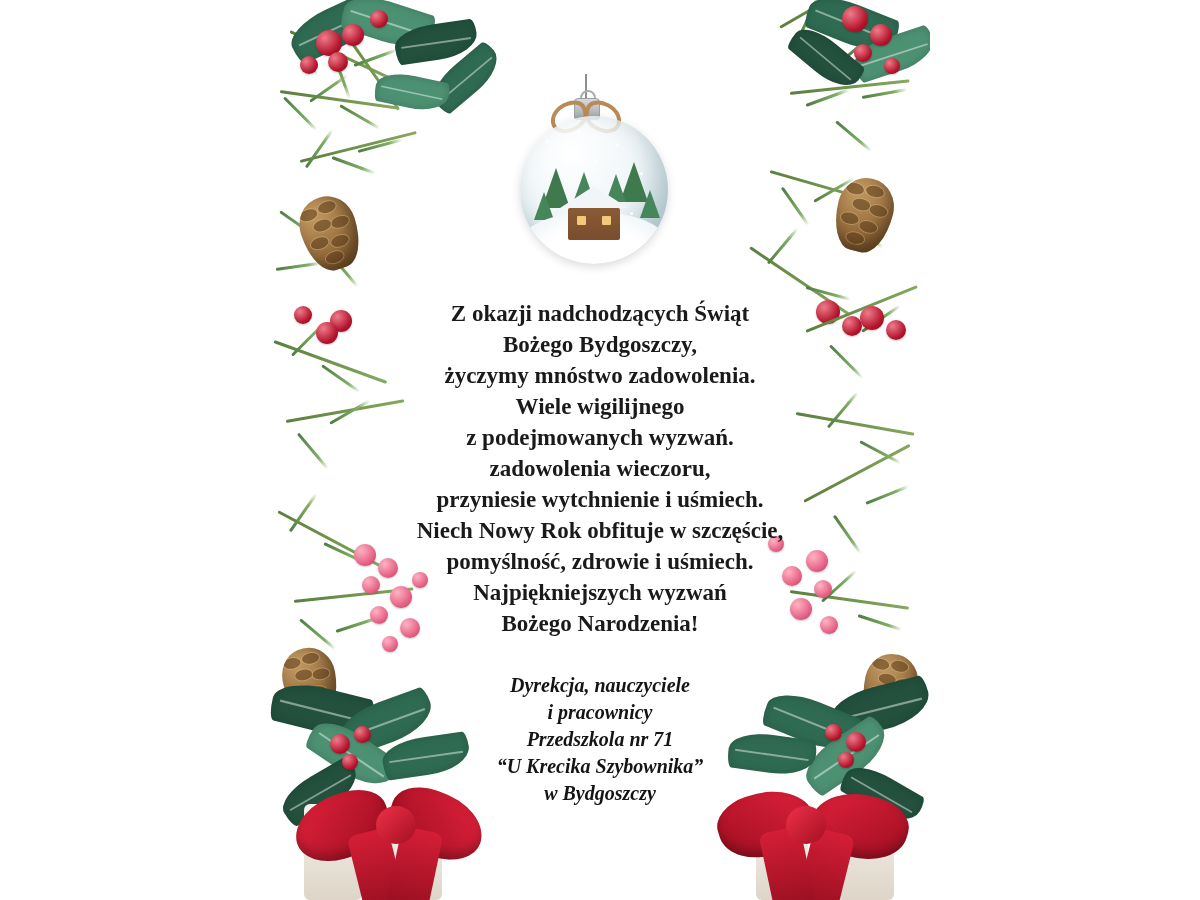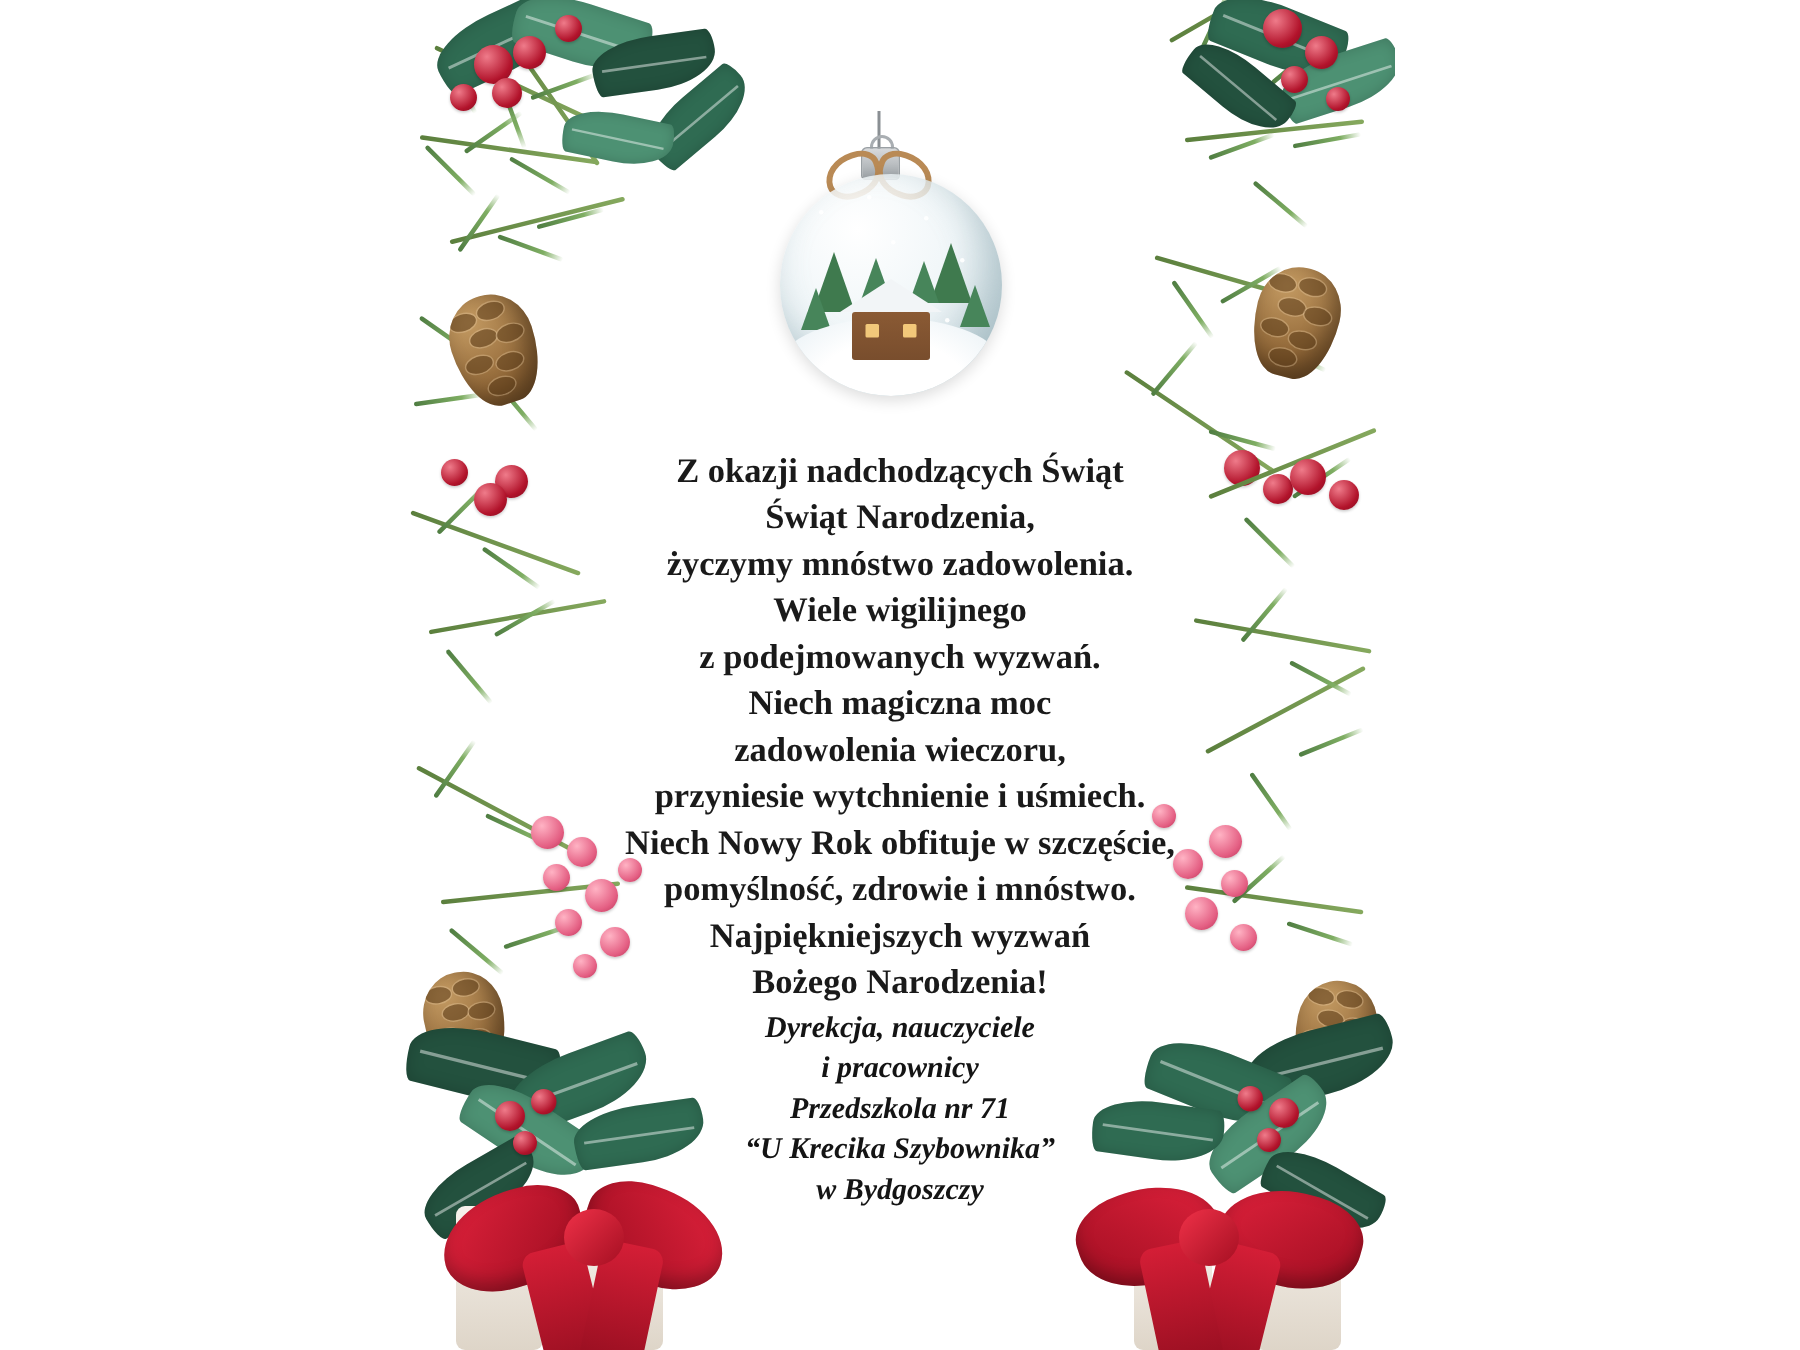--- a/index.html
+++ b/index.html
@@ -492,29 +492,28 @@
 
       <div class="cabin" style="left:48px;top:92px;"></div>
       <div class="cabin-roof" style="left:40px;top:70px;"></div>
       <div class="cabin-win" style="left:57px;top:100px;"></div>
       <div class="cabin-win" style="left:82px;top:100px;"></div>
     </div>
   </div>
 
   <div id="wish">
     <div class="line">Z okazji nadchodzących Świąt</div>
-    <div class="line">Świąt Narodzenia,</div>
+    <div class="line">Bożego Bydgoszczy,</div>
     <div class="line">życzymy mnóstwo zadowolenia.</div>
     <div class="line">Wiele wigilijnego</div>
     <div class="line">z podejmowanych wyzwań.</div>
-    <div class="line">Niech magiczna moc</div>
     <div class="line">zadowolenia wieczoru,</div>
     <div class="line">przyniesie wytchnienie i uśmiech.</div>
     <div class="line">Niech Nowy Rok obfituje w szczęście,</div>
-    <div class="line">pomyślność, zdrowie i mnóstwo.</div>
+    <div class="line">pomyślność, zdrowie i uśmiech.</div>
     <div class="line">Najpiękniejszych wyzwań</div>
     <div class="line">Bożego Narodzenia!</div>
   </div>
 
   <div id="signature">
     <div class="line">Dyrekcja, nauczyciele</div>
     <div class="line">i pracownicy</div>
     <div class="line">Przedszkola nr 71</div>
     <div class="line">“U Krecika Szybownika”</div>
     <div class="line">w Bydgoszczy</div>

